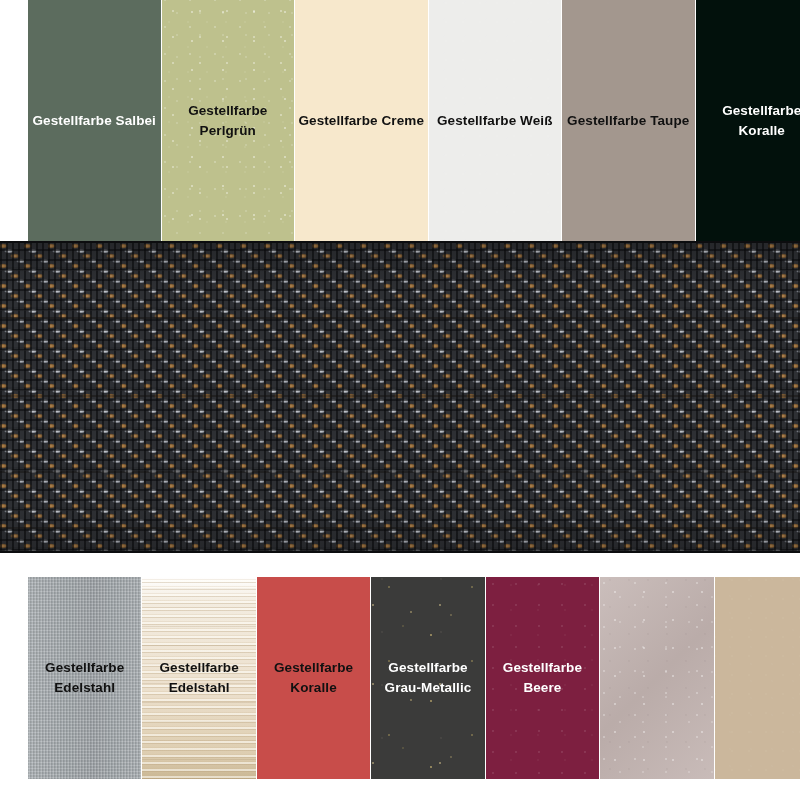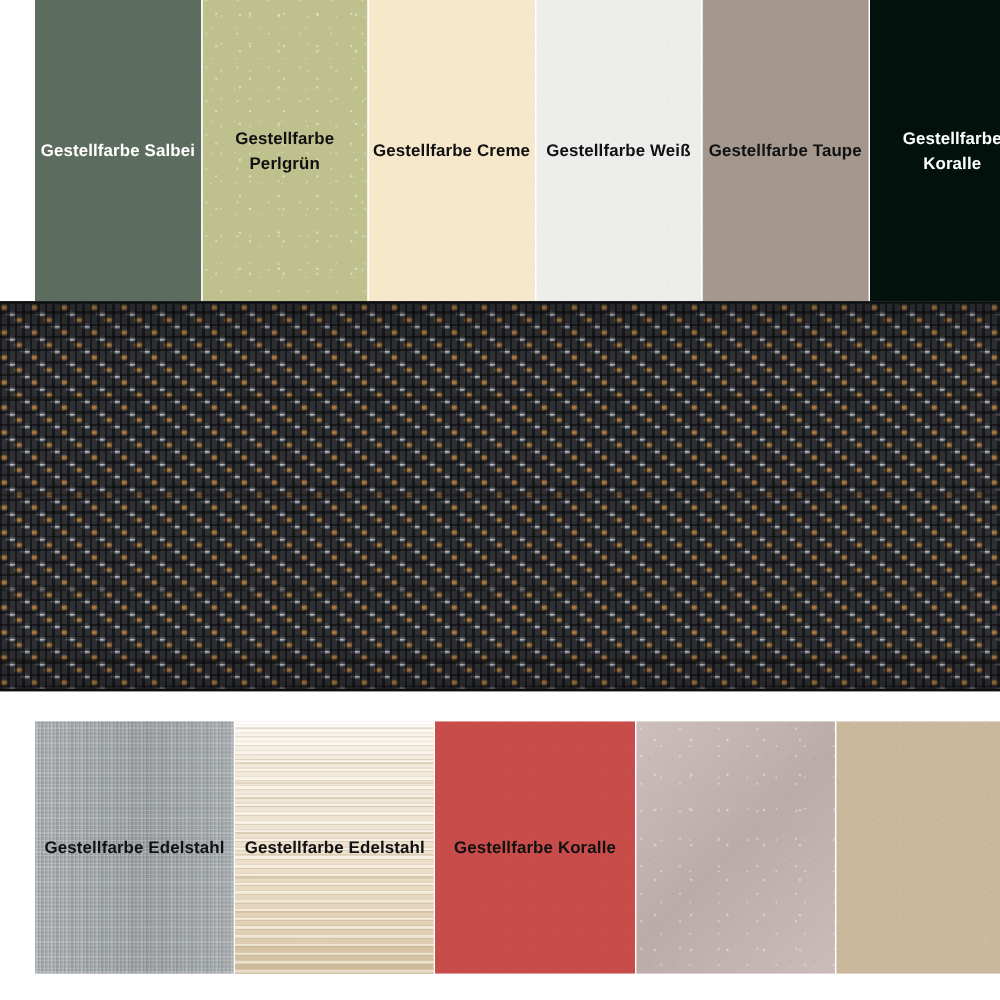--- a/index.html
+++ b/index.html
@@ -272,21 +272,31 @@
       <div class="swatch-tex tex-wood" style="inset:0;"></div>
       <div class="swatch-label label-dark">Gestellfarbe Edelstahl</div>
     </div>
 
     <div class="swatch">
       <div class="swatch-base" style="background:#C84D4A;"></div>
       <div class="swatch-tex tex-flat-noise"></div>
       <div class="swatch-label label-dark">Gestellfarbe Koralle</div>
     </div>
 
-
+    <div class="swatch">
+      <div class="swatch-base" style="background:#3B3B3A;"></div>
+      <div class="swatch-tex tex-fleck-gold"></div>
+      <div class="swatch-label label-light">Gestellfarbe Grau-Metallic</div>
+    </div>
+
+    <div class="swatch">
+      <div class="swatch-base" style="background:#7D1F40;"></div>
+      <div class="swatch-tex tex-grain-soft"></div>
+      <div class="swatch-label label-light">Gestellfarbe Beere</div>
+    </div>
 
     <div class="swatch">
       <div class="swatch-base" style="background:#C4B5B2;"></div>
       <div class="swatch-tex tex-pearl"></div>
     </div>
 
     <div class="swatch">
       <div class="swatch-base" style="background:#CBB79C;"></div>
       <div class="swatch-tex tex-grain-fine"></div>
     </div>

